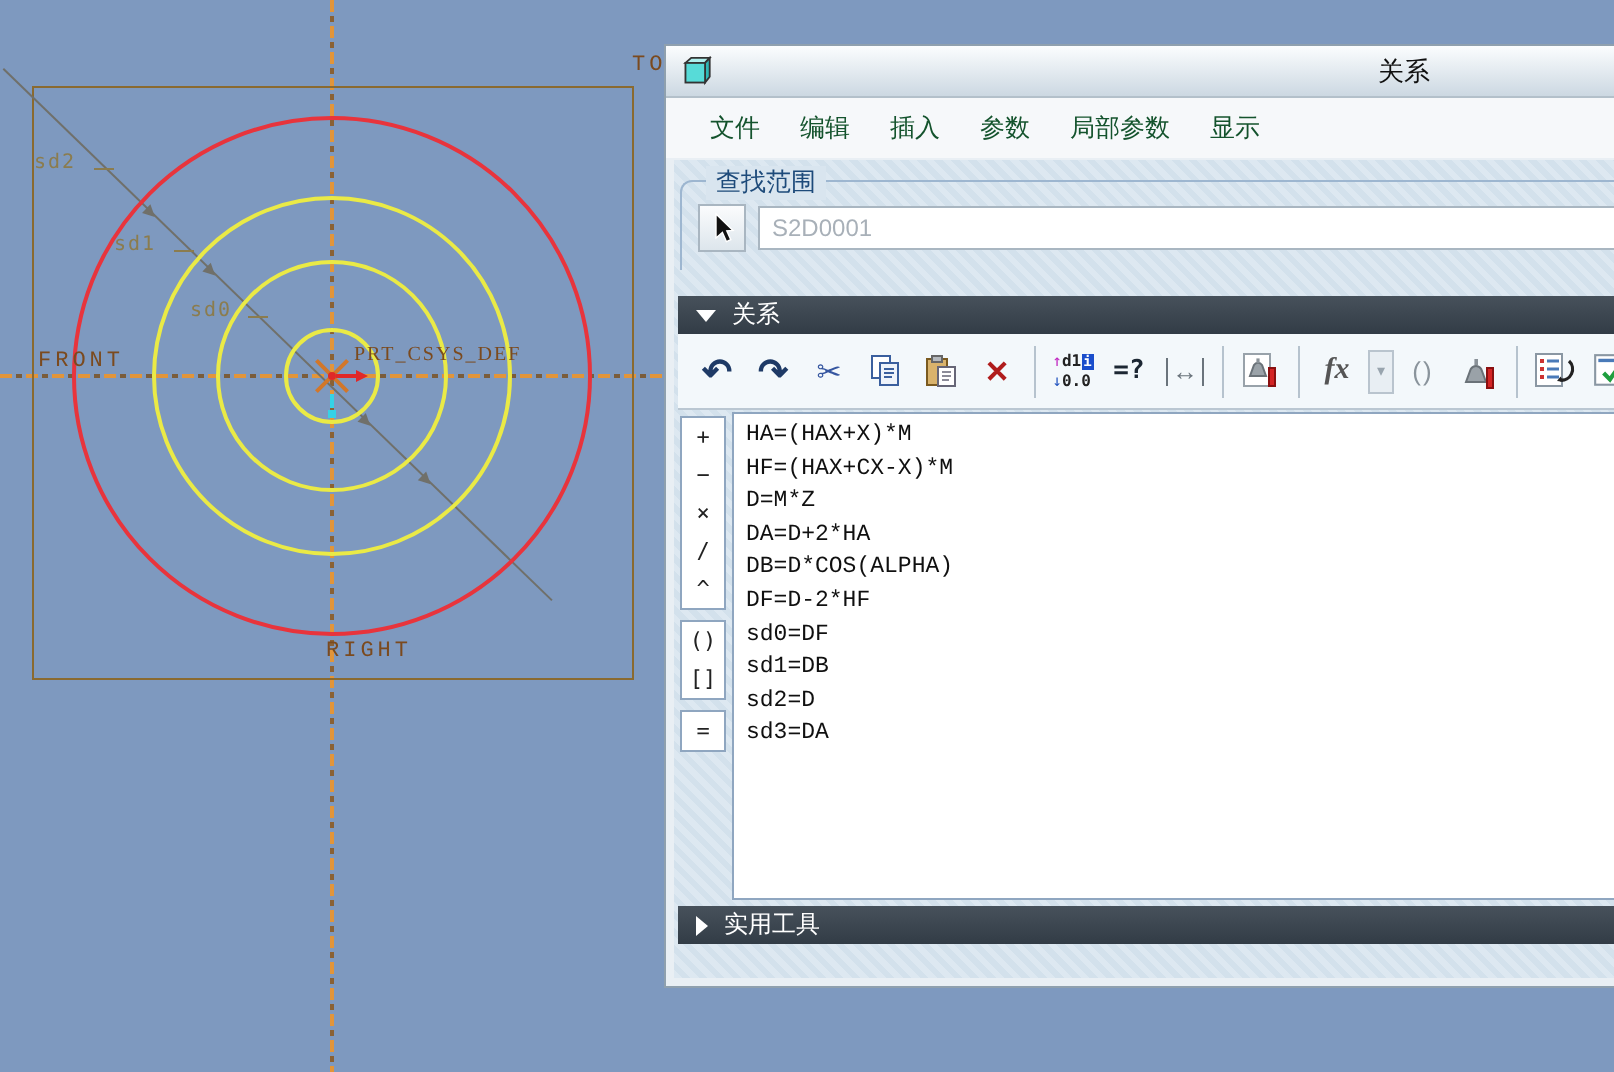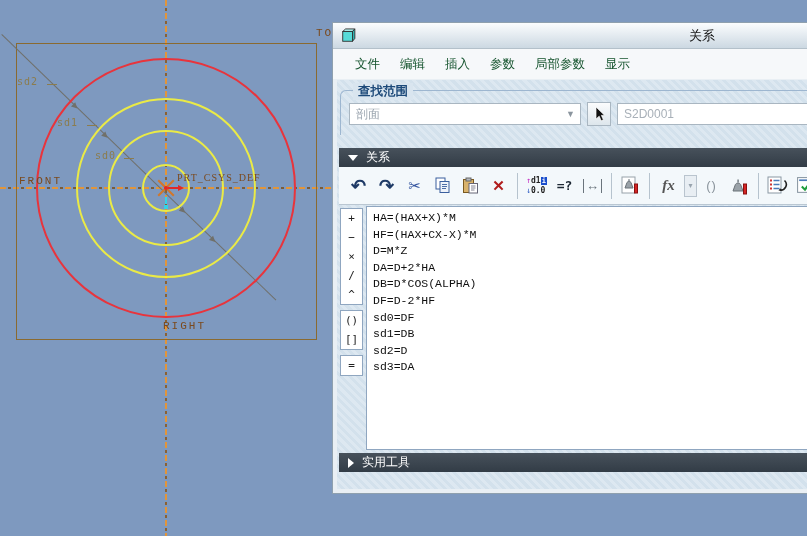--- a/index.html
+++ b/index.html
@@ -44,21 +44,21 @@
   .win-icon { width:15px; height:15px; display:inline-block; z-index:2; }
   .menubar { height:30px; background:#f6f8fa; display:flex; align-items:center; padding-left:12px; }
   .menu-item { padding:4px 10px; font-size:12.5px; color:#14532d; cursor:default; }
   .dlg-content { position:absolute; top:57px; left:4px; right:0; bottom:4px; overflow:hidden;
     background:repeating-linear-gradient(45deg,#dde8f1 0 3px,#d3e1ec 3px 6px); }
 
   
   .groupbox { margin:10px 0 0 3px; height:45px; border-top:1px solid #9db6d0; border-left:1px solid #9db6d0;
     border-top-left-radius:6px; position:relative; }
   .group-label { position:absolute; top:-8px; left:12px; padding:0 5px; background:#d9e5ef;
-    color:#1d4a7a; font-weight:bold; font-size:12.5px;text-align:right; }
+    color:#1d4a7a; font-weight:normal; font-size:12.5px;text-align:right; }
   .lookin-row { display:flex; align-items:center; gap:6px; margin:11px 6px 0 8px; }
   .dropdown { width:232px; height:22px; background:#fff; border:1px solid #a9b6c1;
     display:flex; align-items:center; font-size:12px; color:#9aa4ae; padding-left:6px; position:relative; }
   .dd-arrow { position:absolute; right:5px; color:#8b959e; font-size:9px; }
   .pick-btn { width:24px; height:24px; border:1px solid #a9b6c1; background:linear-gradient(#fbfcfd,#dde6ec);
     display:flex; align-items:center; justify-content:center; }
   .name-field { flex:1; height:22px; background:#fff; border:1px solid #a9b6c1;
     display:flex; align-items:center; font-size:12px; color:#a8b0b8; padding-left:6px; }
 
   
@@ -163,24 +163,20 @@
     <span class="menu-item">参数</span>
     <span class="menu-item">局部参数</span>
     <span class="menu-item">显示</span>
   </div>
 
   <div class="dlg-content">
 
     <div class="groupbox">
       <span class="group-label">查找范围</span>
       <div class="lookin-row">
-        <div class="dropdown">
-          <span>剖面</span>
-          <span class="dd-arrow">▼</span>
-        </div>
         <div class="pick-btn">
           <span>
             <svg class="icon-svg" width="14" height="16" viewBox="0 0 14 16">
               <path d="M4 1 L4 13 L7.2 10.2 L9.2 14.8 L11.4 13.8 L9.4 9.4 L12.5 9.2 Z" fill="#111" stroke="#fff" stroke-width="0.7"></path>
             </svg>
           </span>
         </div>
         <div class="name-field">
           <span>S2D0001</span>
         </div>

